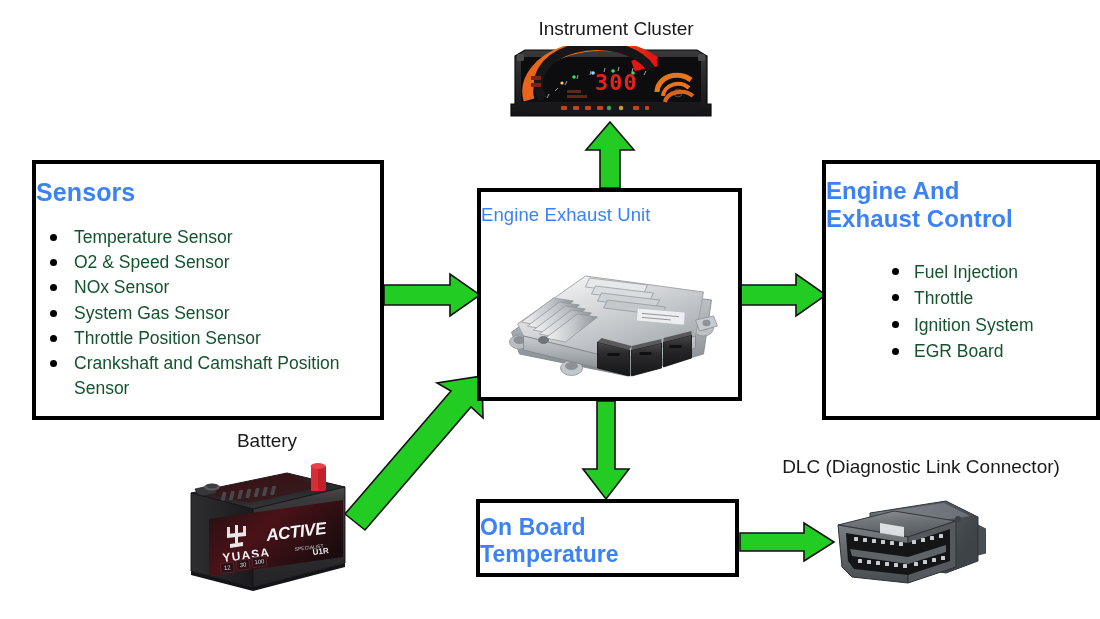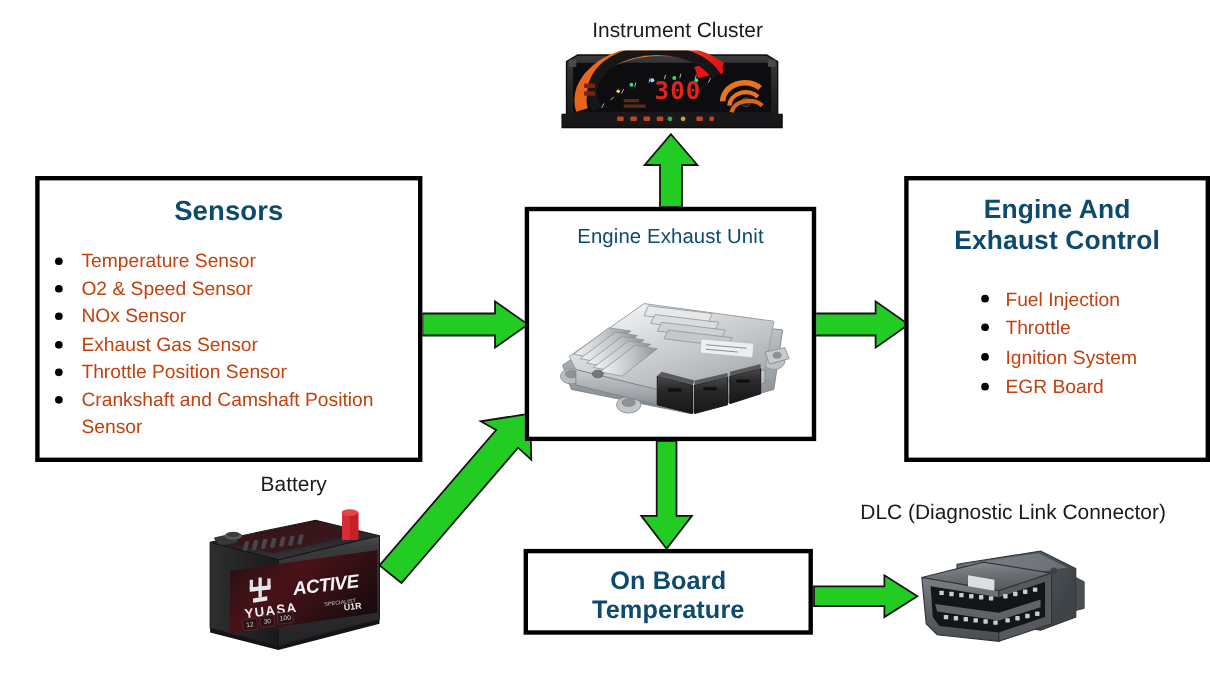--- a/index.html
+++ b/index.html
@@ -26,46 +26,46 @@
   
   .node-box {
     position: absolute;
     box-sizing: border-box;
     background: #ffffff;
     border: 4px solid #000000;
     z-index: 5;
   }
 
   .box-title {
-    text-align: center;
+    text-align: left;
     font-weight: bold;
     letter-spacing: 0.1px;
     line-height: 1.16;
-    color: #0c4a6e;
+    color: #3b82f6;
   }
 
   .plain-label {
     position: absolute;
     text-align: center;
     font-weight: normal;
     color: #1a1a1a;
     white-space: nowrap;
     z-index: 6;
   }
 
   
   ul.bullets {
     list-style: none;
     margin: 0;
     padding: 0;
   }
   ul.bullets li {
     position: relative;
     padding-left: 38px;
-    color: #c2410c;
+    color: #14532d;
   }
   ul.bullets li::before {
     content: "";
     position: absolute;
     left: 14px;
     top: 0.52em;
     width: 7px;
     height: 7px;
     border-radius: 50%;
     background: #000000;
@@ -246,21 +246,21 @@
       <polygon points="28,2 52,30 38,30 38,68 18,68 18,30 4,30" fill="#22CC22" stroke="#111111" stroke-width="1.6" stroke-linejoin="miter"></polygon>
     </svg>
   </div>
 
   <div class="node-box" id="sensors-box">
     <div class="box-title">Sensors</div>
     <ul class="bullets">
       <li>Temperature Sensor</li>
       <li>O2 &amp; Speed Sensor</li>
       <li>NOx Sensor</li>
-      <li>Exhaust Gas Sensor</li>
+      <li>System Gas Sensor</li>
       <li>Throttle Position Sensor</li>
       <li>Crankshaft and Camshaft Position Sensor</li>
     </ul>
   </div>
 
   <div class="arrow" id="arrow-sensors-ecu" style="left:366px; top:272px;">
     <svg width="100" height="46" viewBox="0 0 100 46">
       <polygon points="2,13 68,13 68,2 98,23 68,44 68,33 2,33" fill="#22CC22" stroke="#111111" stroke-width="1.6" stroke-linejoin="miter"></polygon>
     </svg>
   </div>

